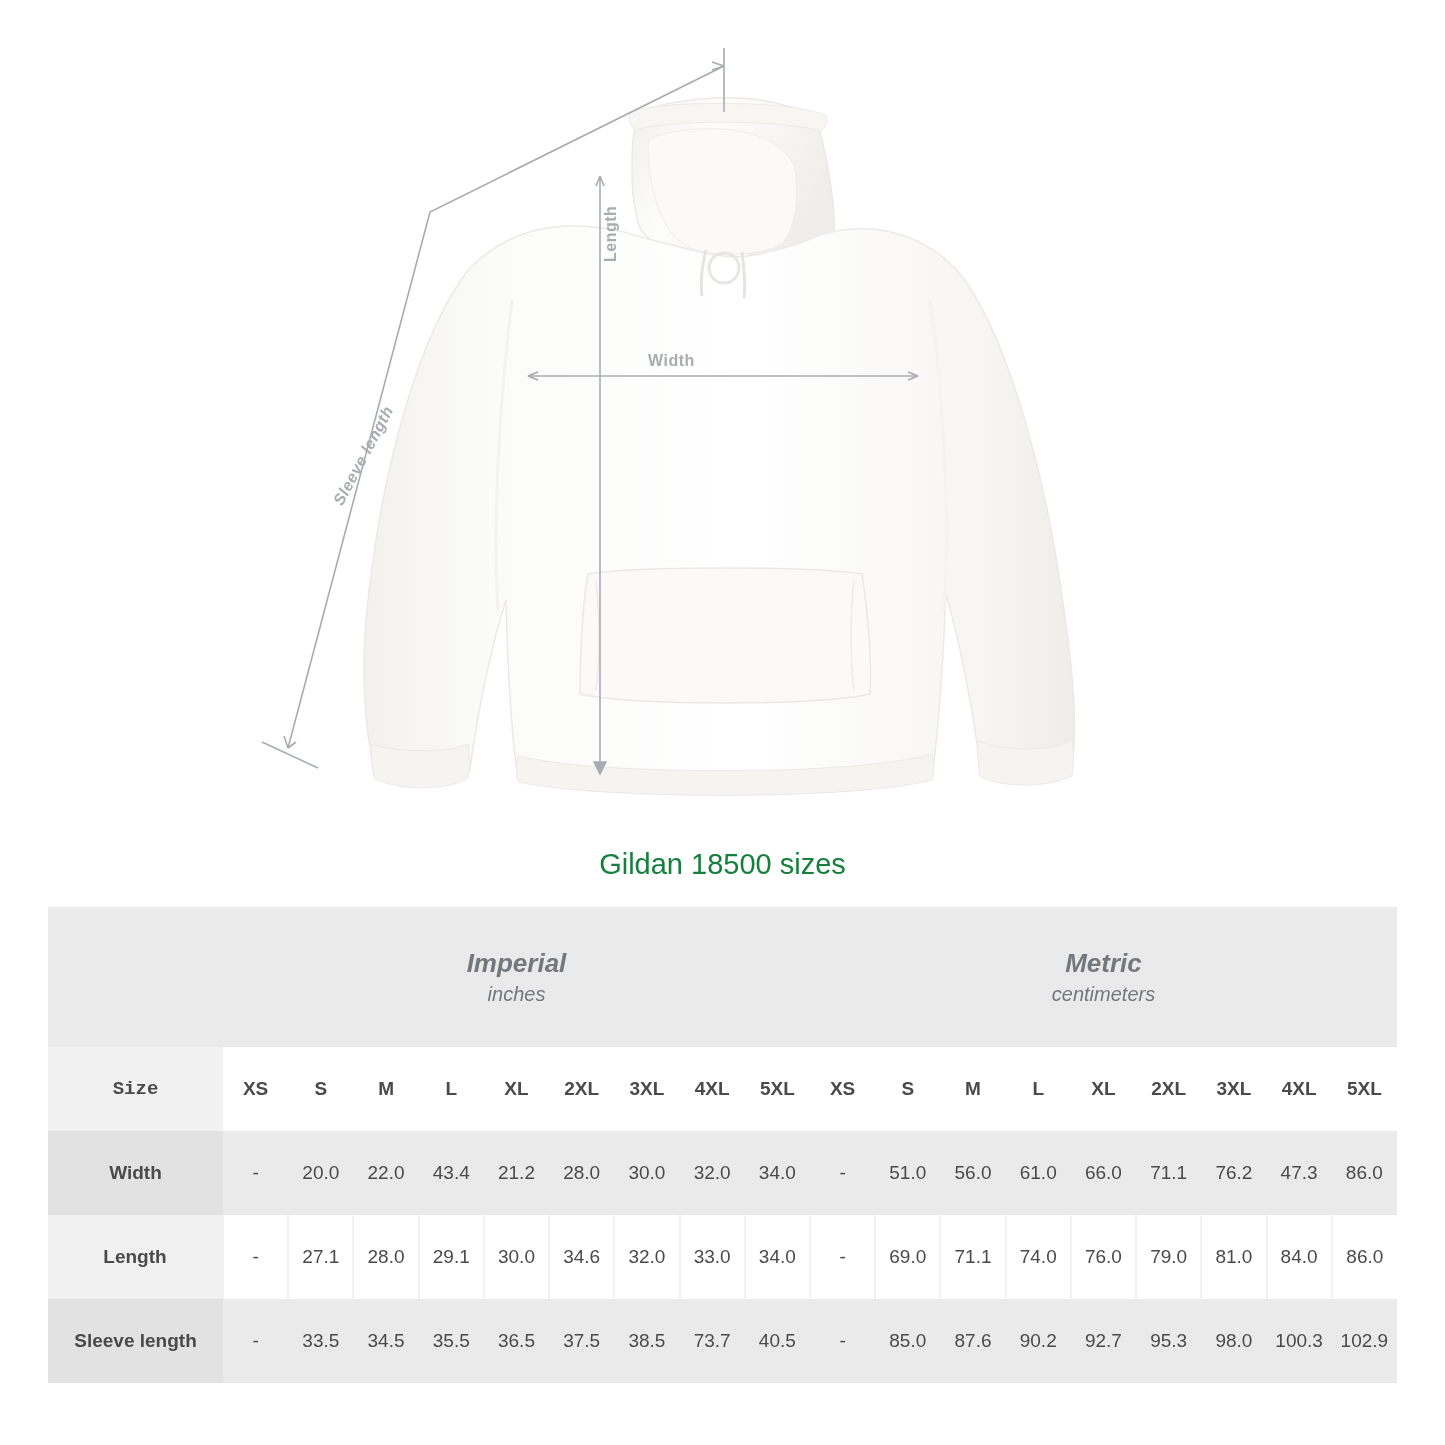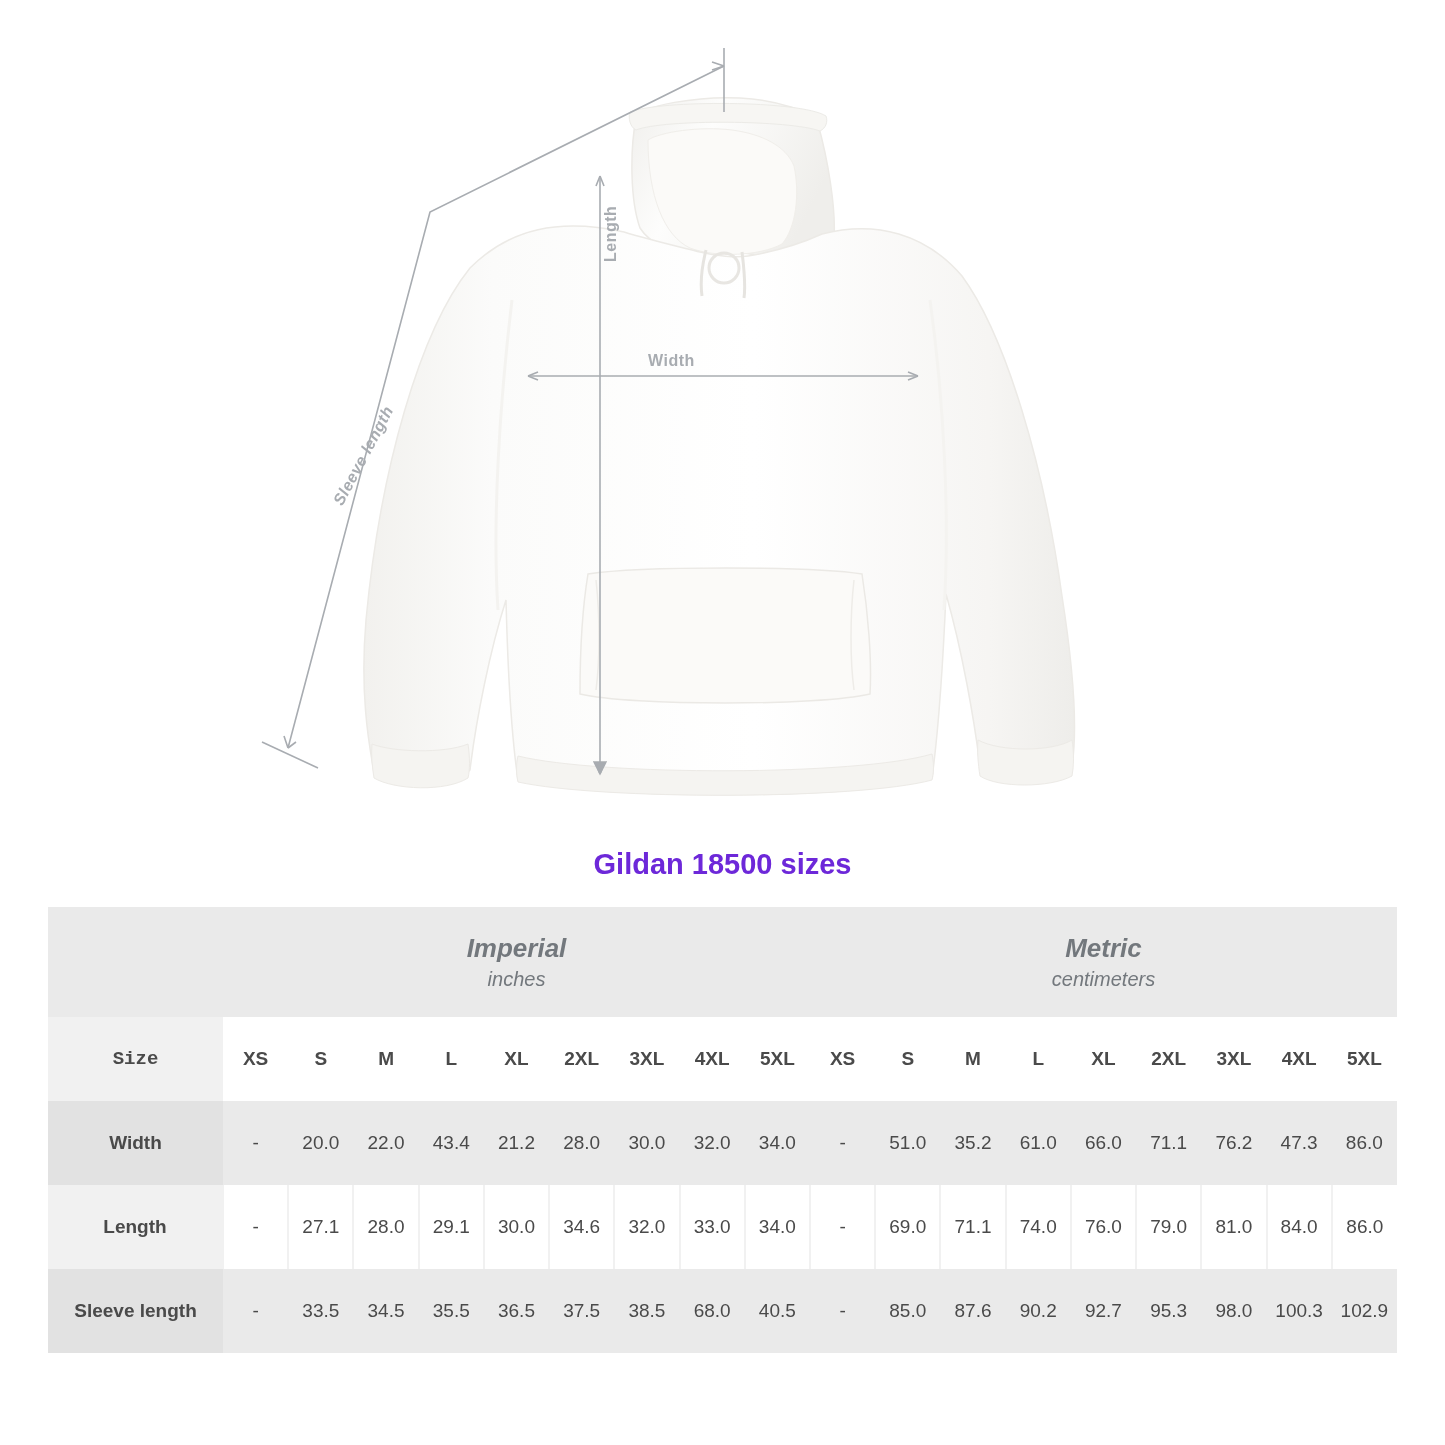--- a/index.html
+++ b/index.html
@@ -49,22 +49,22 @@
     transform-origin: left top;
     white-space: nowrap;
     font-style: italic;
     font-weight: bold;
   }
 
   
   .title-block { text-align: center; margin-top: 18px; }
   .chart-title {
     font-size: 29px;
-    font-weight: bold;
-    color: #6d28d9;
+    font-weight: normal;
+    color: #15803d;
     margin: 0 0 16px 0;
   }
   .chart-note {
     font-size: 17px;
     font-style: italic;
     color: #6d7175;
     margin: 0;
   }
 
   
@@ -77,21 +77,21 @@
     table-layout: fixed;
   }
   table.size-table td, table.size-table th {
     border: none;
     text-align: center;
     vertical-align: middle;
   }
 
   .unit-head-row td {
     background: #eaeaea;
-    height: 110px;
+    height: 140px;
     padding: 0;
   }
   .unit-head-row td.blank { background: #eaeaea; }
   .unit-name {
     font-size: 26px;
     font-style: italic;
     font-weight: bold;
     color: #73787d;
     line-height: 1.2;
   }
@@ -280,21 +280,21 @@
           <td class="cell-sep">20.0</td>
           <td class="cell-sep">22.0</td>
           <td class="cell-sep">43.4</td>
           <td class="cell-sep">21.2</td>
           <td class="cell-sep">28.0</td>
           <td class="cell-sep">30.0</td>
           <td class="cell-sep">32.0</td>
           <td class="cell-sep">34.0</td>
           <td class="cell-sep">-</td>
           <td class="cell-sep">51.0</td>
-          <td class="cell-sep">35.2</td>
+          <td class="cell-sep">56.0</td>
           <td class="cell-sep">61.0</td>
           <td class="cell-sep">66.0</td>
           <td class="cell-sep">71.1</td>
           <td class="cell-sep">76.2</td>
           <td class="cell-sep">47.3</td>
           <td class="cell-sep">86.0</td>
         </tr>
 
         <tr class="data-row row-odd">
           <td class="rowlabel">Length</td>
@@ -320,21 +320,21 @@
 
         <tr class="data-row row-even">
           <td class="rowlabel">Sleeve length</td>
           <td class="cell-sep">-</td>
           <td class="cell-sep">33.5</td>
           <td class="cell-sep">34.5</td>
           <td class="cell-sep">35.5</td>
           <td class="cell-sep">36.5</td>
           <td class="cell-sep">37.5</td>
           <td class="cell-sep">38.5</td>
-          <td class="cell-sep">68.0</td>
+          <td class="cell-sep">73.7</td>
           <td class="cell-sep">40.5</td>
           <td class="cell-sep">-</td>
           <td class="cell-sep">85.0</td>
           <td class="cell-sep">87.6</td>
           <td class="cell-sep">90.2</td>
           <td class="cell-sep">92.7</td>
           <td class="cell-sep">95.3</td>
           <td class="cell-sep">98.0</td>
           <td class="cell-sep">100.3</td>
           <td class="cell-sep">102.9</td>

